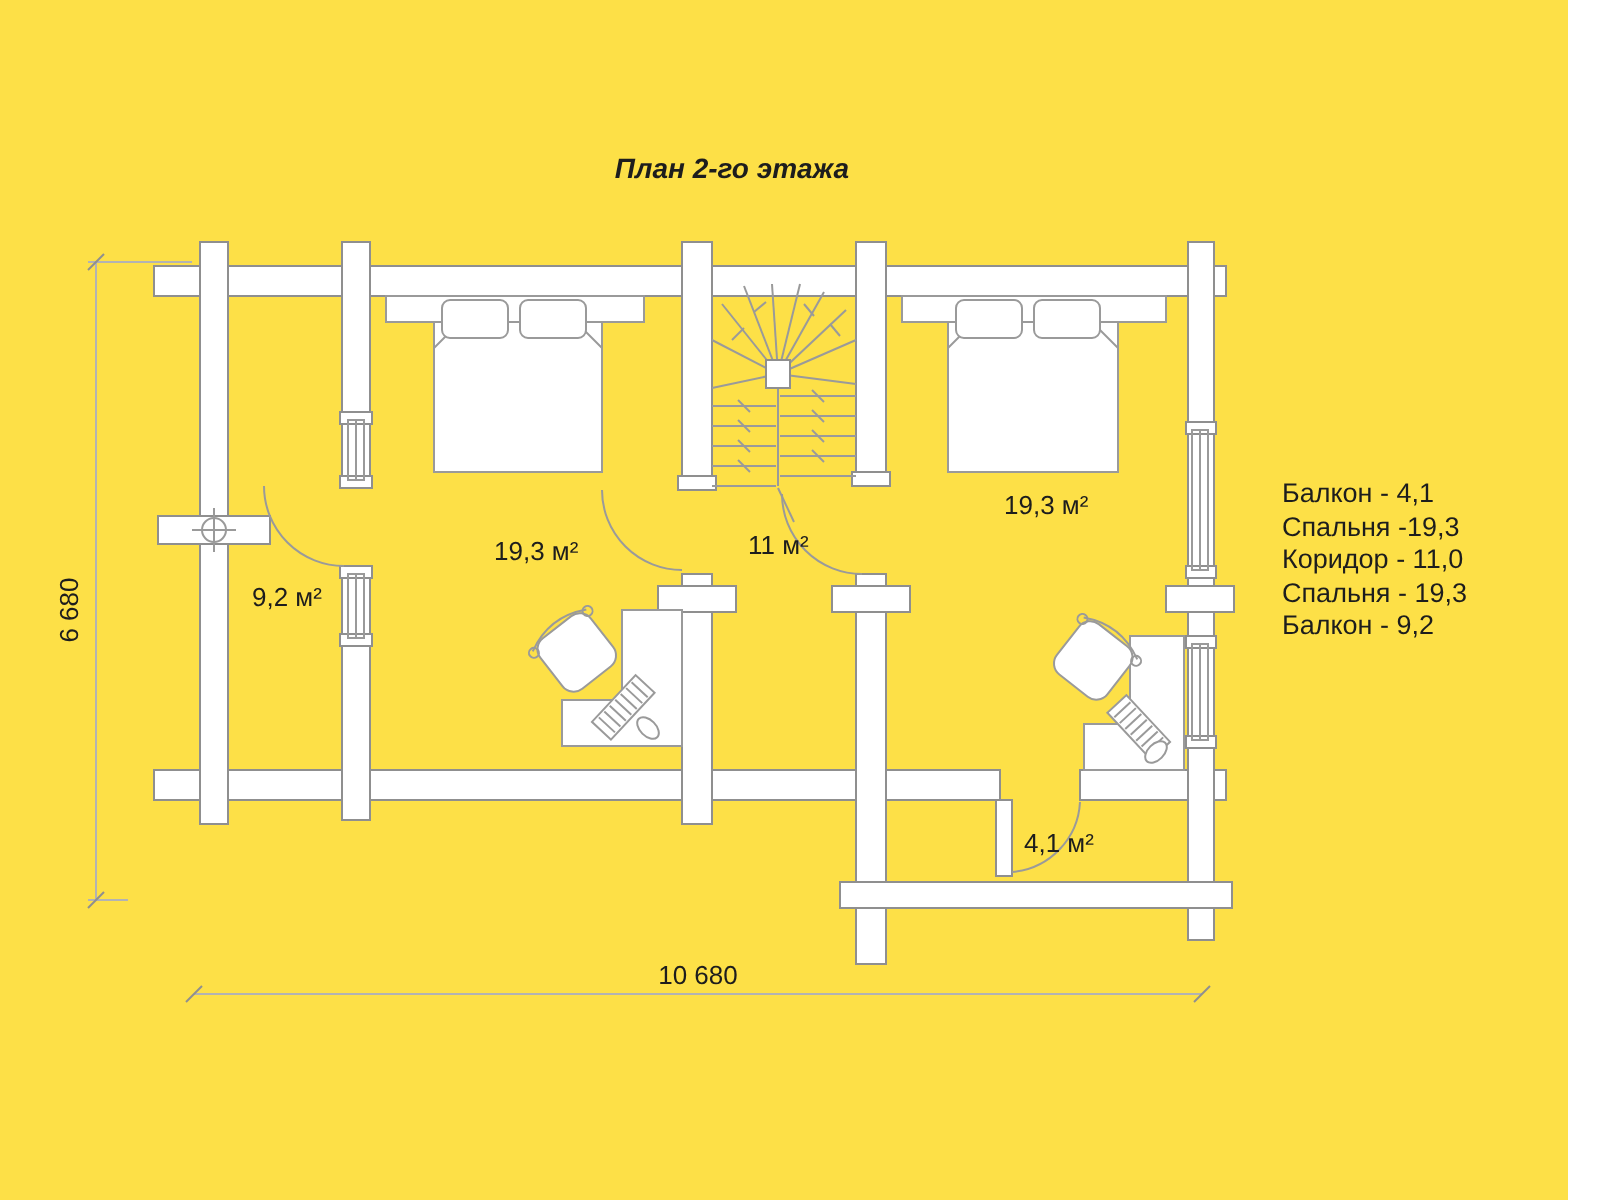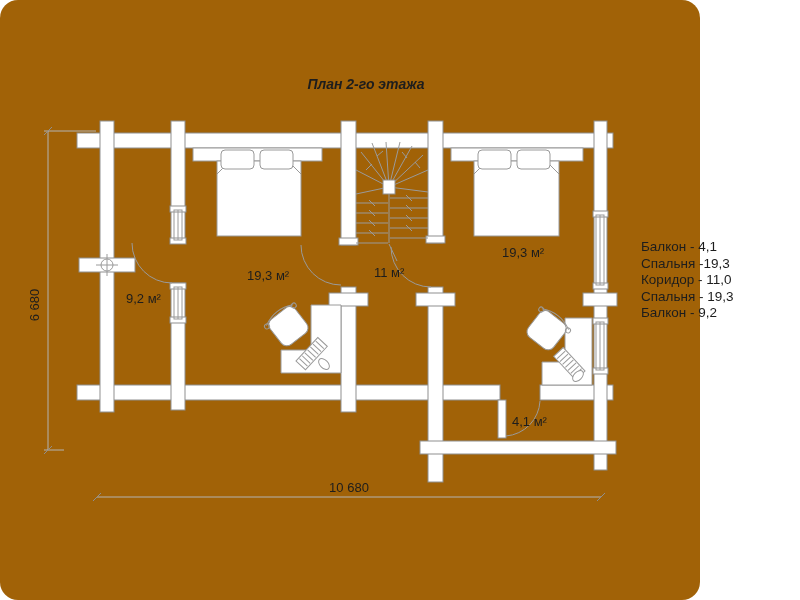--- a/index.html
+++ b/index.html
@@ -6,24 +6,23 @@
     margin: 0;
     padding: 0;
     background: #ffffff;
     width: 800px;
     height: 600px;
     overflow: hidden;
     font-family: "Liberation Sans", sans-serif;
   }
   .page {
     position: relative;
-    width: 700px;
+    width: 784px;
     height: 600px;
-    background: #a16207;
-    border-radius: 18px;
+    background: #fde047;
   }
   svg { display: block; }
   svg text {
     font-family: "Liberation Sans", sans-serif;
     fill: #1d1d1d;
   }
   .title-text {
     font-size: 14px;
     font-weight: bold;
     font-style: italic;

